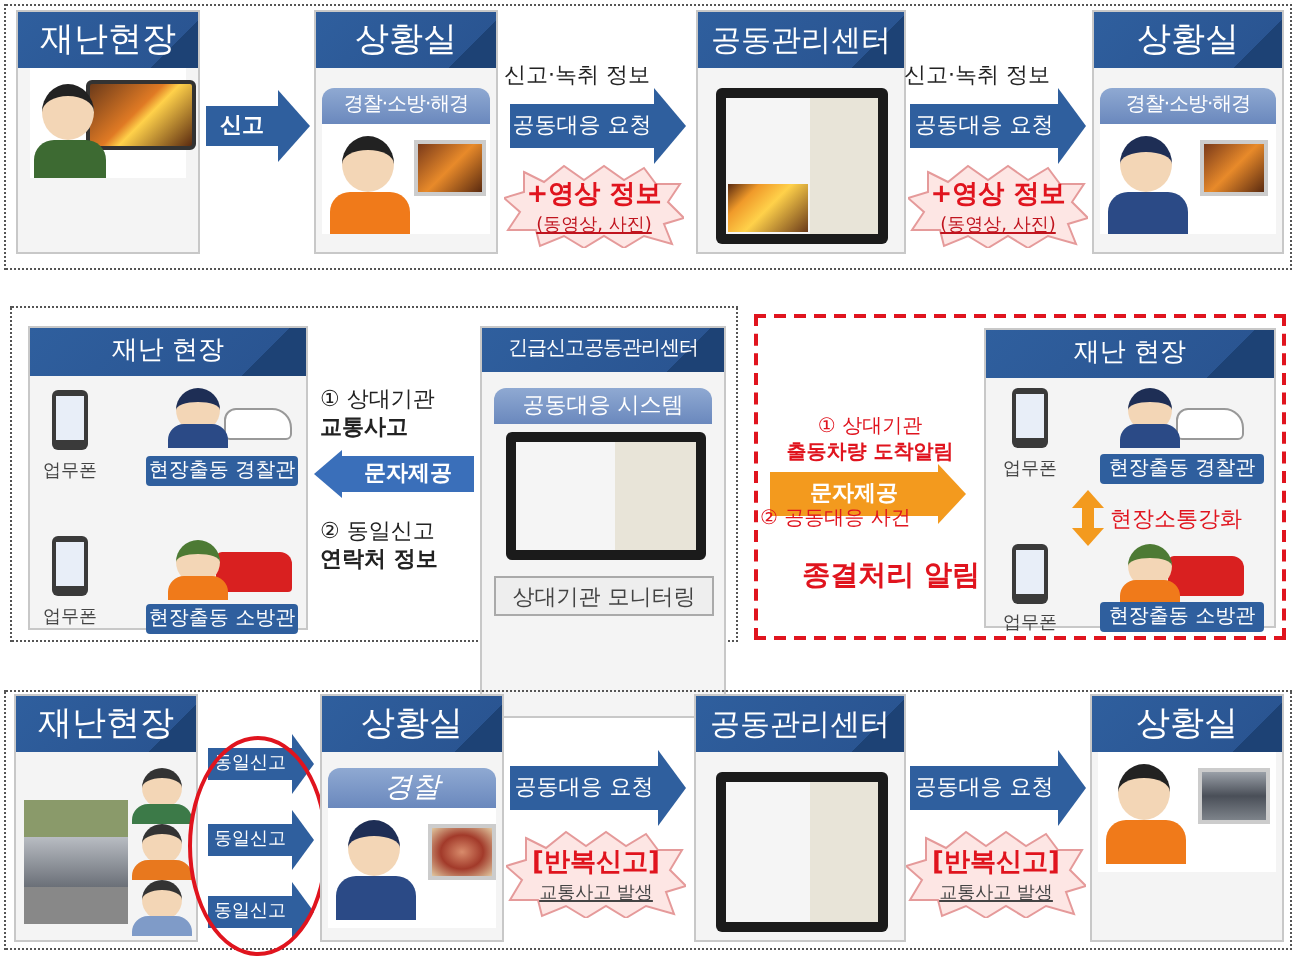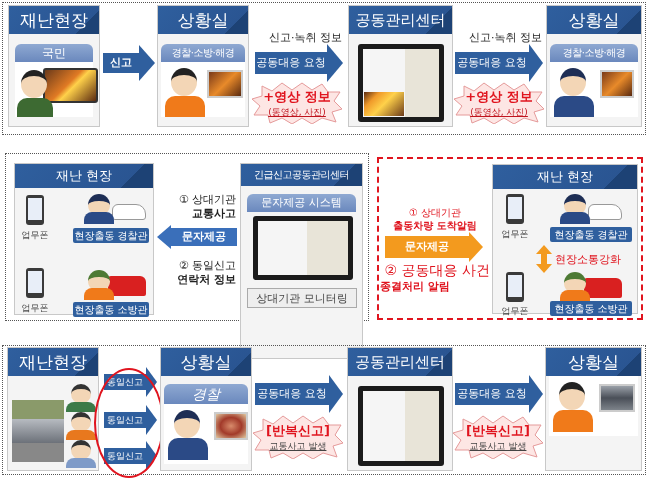--- a/index.html
+++ b/index.html
@@ -5,41 +5,40 @@
   * { box-sizing: border-box; margin: 0; padding: 0; }
   body { width: 650px; height: 480px; background: #fff; font-family: "DejaVu Sans", sans-serif; position: relative; overflow: hidden; }
   .abs { position: absolute; }
   .dotted { border: 1px dotted #555; }
   .panel { background: #f4f4f4; border: 1px solid #c8c8c8; }
   .hdr { background: linear-gradient(135deg, #2f5f9e 0%, #2a5592 80%, #1d4275 80%); color: #fff; text-align: center; font-weight: normal; }
   .subhdr { background: linear-gradient(#8fa9d2, #6a88bd); color: #fff; text-align: center; border-radius: 6px 6px 0 0; }
   .arrow { position: absolute; }
   .arrow .body { position: absolute; background: #2f5f9e; color: #fff; text-align: center; font-weight: bold; }
   .arrow .head { position: absolute; width: 0; height: 0; }
-  .label-dark { color: #222; text-align: right; }
+  .label-dark { color: #222; text-align: left; }
   .burst { position: absolute; text-align: center; }
   .burst svg { position: absolute; left: 0; top: 0; }
   .burst .t1 { position: relative; color: #e0141e; font-weight: bold; }
   .burst .t2 { position: relative; color: #c0141e; text-decoration: underline; }
   .blue-tag { position: absolute; background: #2f5f9e; color: #fff; text-align: center; font-size: 10px; border-radius: 2px; }
   .phone { position: absolute; width: 18px; height: 30px; background: #3a3a3a; border-radius: 3px; }
   .phone::after { content: ""; position: absolute; left: 2px; top: 3px; right: 2px; bottom: 5px; background: #e8eef8; }
   .small { font-size: 9px; color: #444; text-align: center; }
   .monitor { position: absolute; background: #1b1b1b; border-radius: 3px; }
   .monitor .scr { position: absolute; left: 5px; top: 5px; right: 5px; bottom: 5px; background: linear-gradient(90deg, #f5f5f5 55%, #e8e4d8 55%); }
   .avatar { position: absolute; }
 </style>
 </head>
 <body>
 
 <div class="abs dotted" style="left:2px;top:2px;width:644px;height:133px;"></div>
 
 <div class="abs panel" style="left:8px;top:5px;width:92px;height:122px;">
   <div class="hdr" style="height:28px;line-height:28px;font-size:17px;">재난현장</div>
-  <div class="subhdr" style="margin:10px 6px 0;height:18px;line-height:18px;font-size:12px;">국민</div>
   <div style="margin:0 6px;height:55px;background:#fff;position:relative;">
     <div style="position:absolute;left:28px;top:6px;width:55px;height:35px;background:linear-gradient(135deg,#6b3a1a,#e07a24 45%,#ffd14a 55%,#5a2a10);border-radius:3px;border:2px solid #333;"></div>
     <div style="position:absolute;left:6px;top:8px;width:26px;height:28px;background:#f3d6b6;border-radius:50%;border-top:6px solid #222;"></div>
     <div style="position:absolute;left:2px;top:36px;width:36px;height:19px;background:#3d6a32;border-radius:10px 10px 0 0;"></div>
   </div>
 </div>
 
 <div class="arrow" style="left:103px;top:45px;width:52px;height:36px;">
   <div class="body" style="left:0;top:8px;width:36px;height:20px;line-height:20px;font-size:11px;">신고</div>
   <div class="head" style="left:36px;top:0;border-top:18px solid transparent;border-bottom:18px solid transparent;border-left:16px solid #2f5f9e;"></div>
@@ -126,35 +125,35 @@
 <div class="abs label-dark" style="left:160px;top:206px;width:76px;font-size:11px;font-weight:bold;">교통사고</div>
 <div class="arrow" style="left:157px;top:225px;width:80px;height:24px;">
   <div class="head" style="left:0;top:0;border-top:12px solid transparent;border-bottom:12px solid transparent;border-right:14px solid #3a6fba;"></div>
   <div class="body" style="left:14px;top:3px;width:66px;height:18px;line-height:18px;font-size:11px;background:#3a6fba;">문자제공</div>
 </div>
 <div class="abs label-dark" style="left:160px;top:258px;width:76px;font-size:11px;">② 동일신고</div>
 <div class="abs label-dark" style="left:160px;top:272px;width:76px;font-size:11px;font-weight:bold;">연락처 정보</div>
 
 <div class="abs panel" style="left:240px;top:163px;width:123px;height:196px;">
   <div class="hdr" style="height:22px;line-height:22px;font-size:10px;letter-spacing:-0.5px;">긴급신고공동관리센터</div>
-  <div class="subhdr" style="margin:8px 6px 0;height:18px;line-height:18px;font-size:11px;">문자제공 시스템</div>
+  <div class="subhdr" style="margin:8px 6px 0;height:18px;line-height:18px;font-size:11px;">공동대응 시스템</div>
   <div class="monitor" style="left:12px;top:52px;width:100px;height:64px;">
       <div class="scr"></div>
     </div>
   <div style="position:absolute;left:6px;top:124px;width:110px;height:20px;line-height:20px;border:1px solid #aaa;background:#eee;text-align:center;font-size:11px;color:#444;">상대기관 모니터링</div>
 </div>
 
 <div class="abs" style="left:380px;top:206px;width:110px;font-size:10px;color:#e0141e;text-align:center;">① 상대기관</div>
 <div class="abs" style="left:380px;top:219px;width:110px;font-size:10px;color:#e0141e;font-weight:bold;text-align:center;">출동차량 도착알림</div>
 <div class="arrow" style="left:385px;top:232px;width:100px;height:30px;">
   <div class="body" style="left:0;top:4px;width:84px;height:22px;line-height:22px;font-size:11px;background:#f39a1e;">문자제공</div>
   <div class="head" style="left:84px;top:0;border-top:15px solid transparent;border-bottom:15px solid transparent;border-left:14px solid #f39a1e;"></div>
 </div>
-<div class="abs" style="left:380px;top:262px;width:110px;font-size:14px;color:#e0141e;text-align:right;">② 공동대응 사건</div>
-<div class="abs" style="left:380px;top:279px;width:110px;font-size:11px;color:#e0141e;font-weight:bold;text-align:left;">종결처리 알림</div>
+<div class="abs" style="left:380px;top:252px;width:110px;font-size:10px;color:#e0141e;text-align:left;">② 공동대응 사건</div>
+<div class="abs" style="left:380px;top:279px;width:110px;font-size:14px;color:#e0141e;font-weight:bold;text-align:right;">종결처리 알림</div>
 
 <div class="abs panel" style="left:492px;top:164px;width:146px;height:150px;">
   <div class="hdr" style="height:24px;line-height:24px;font-size:13px;">재난 현장</div>
 </div>
 <div class="phone" style="left:506px;top:194px;"></div>
 <div class="abs small" style="left:498px;top:228px;width:34px;">업무폰</div>
 <div class="avatar" style="left:560px;top:192px;width:62px;height:32px;">
   <div style="position:absolute;left:28px;top:12px;width:34px;height:16px;background:#fff;border:1px solid #999;border-radius:6px 10px 3px 3px;"></div>
   <div style="position:absolute;left:4px;top:2px;width:22px;height:22px;background:#f3d6b6;border-radius:50%;border-top:7px solid #1e2e55;"></div>
   <div style="position:absolute;left:0;top:20px;width:30px;height:12px;background:#2b4a86;border-radius:8px 8px 0 0;"></div>

